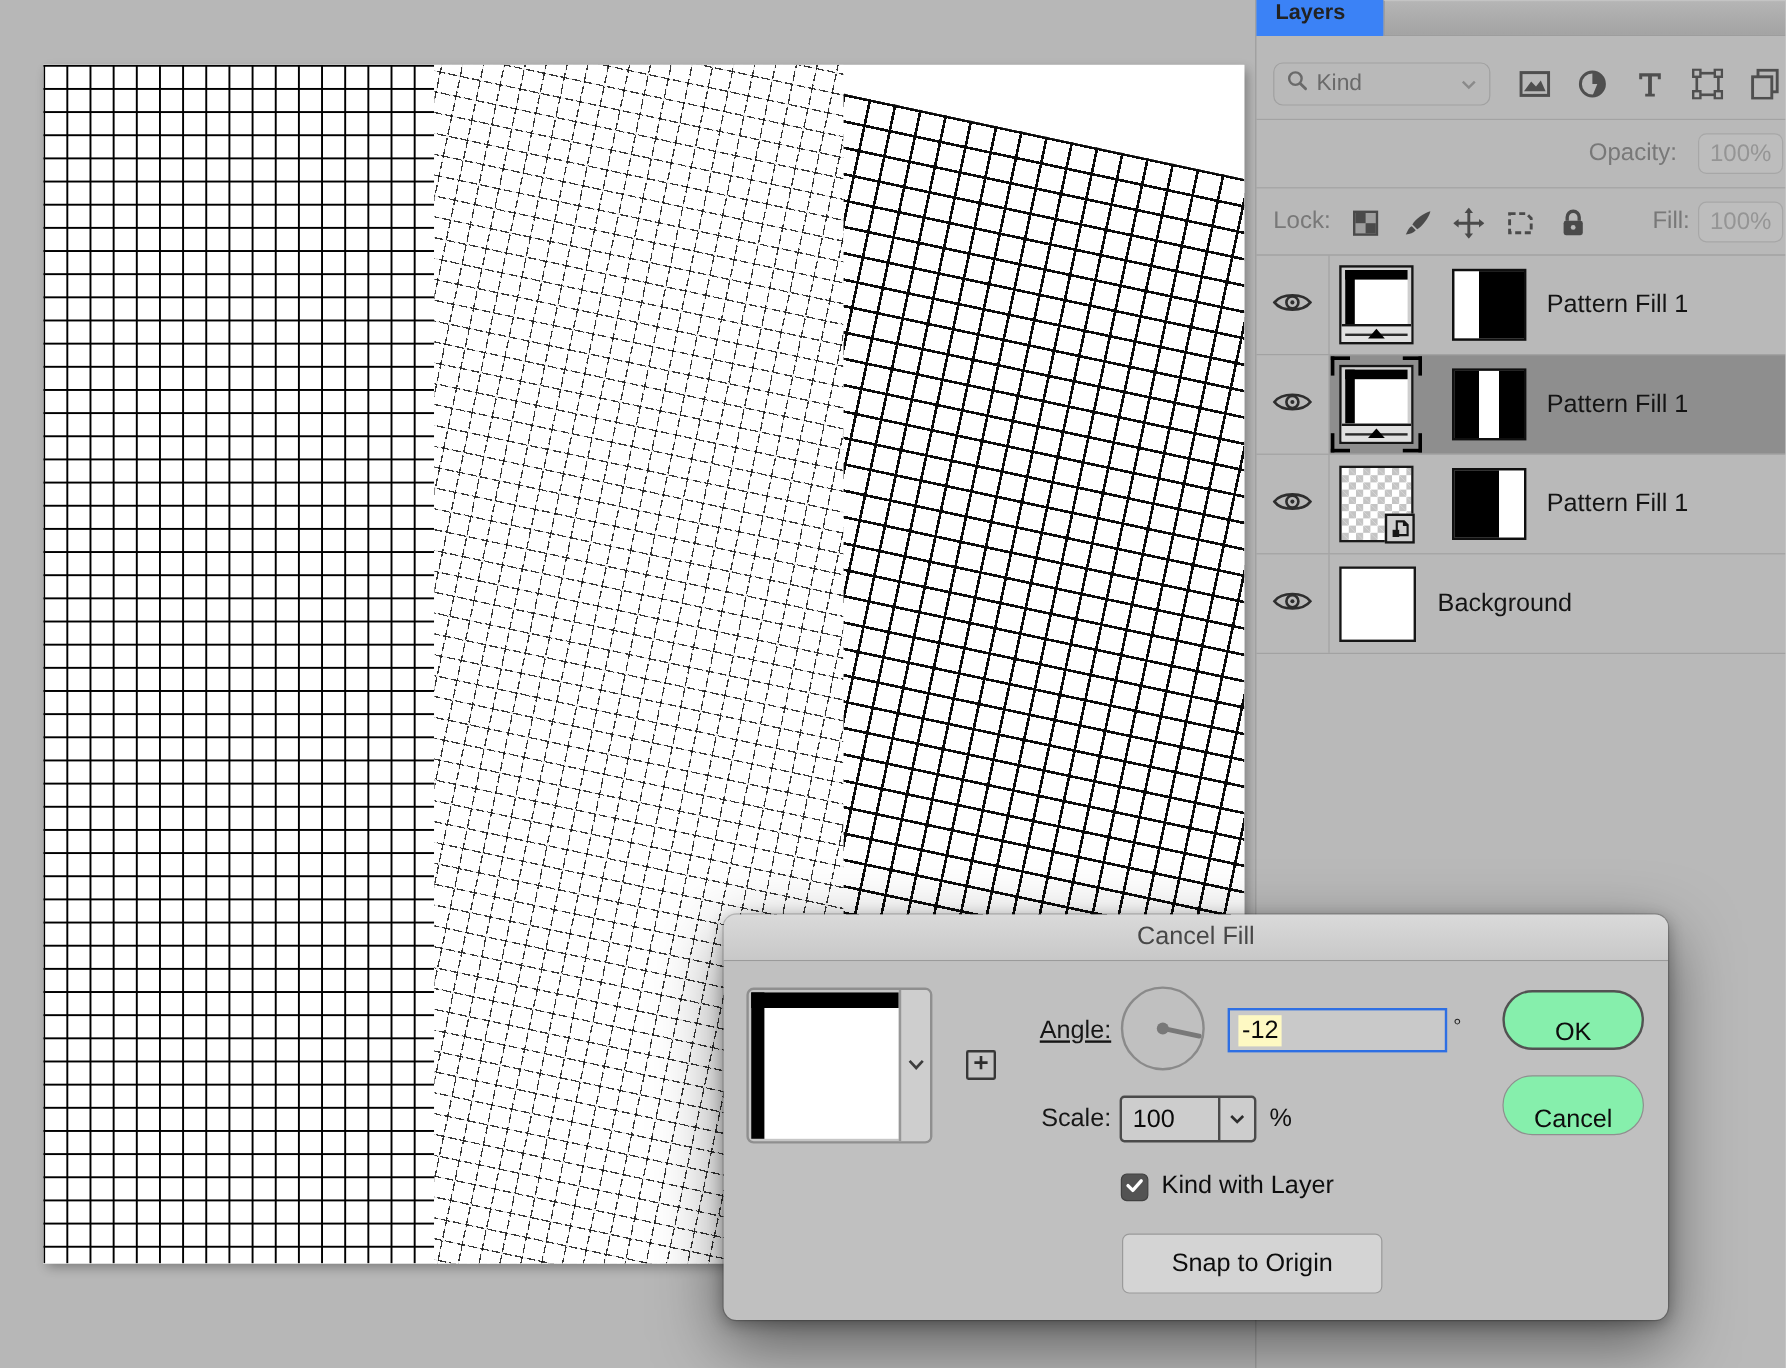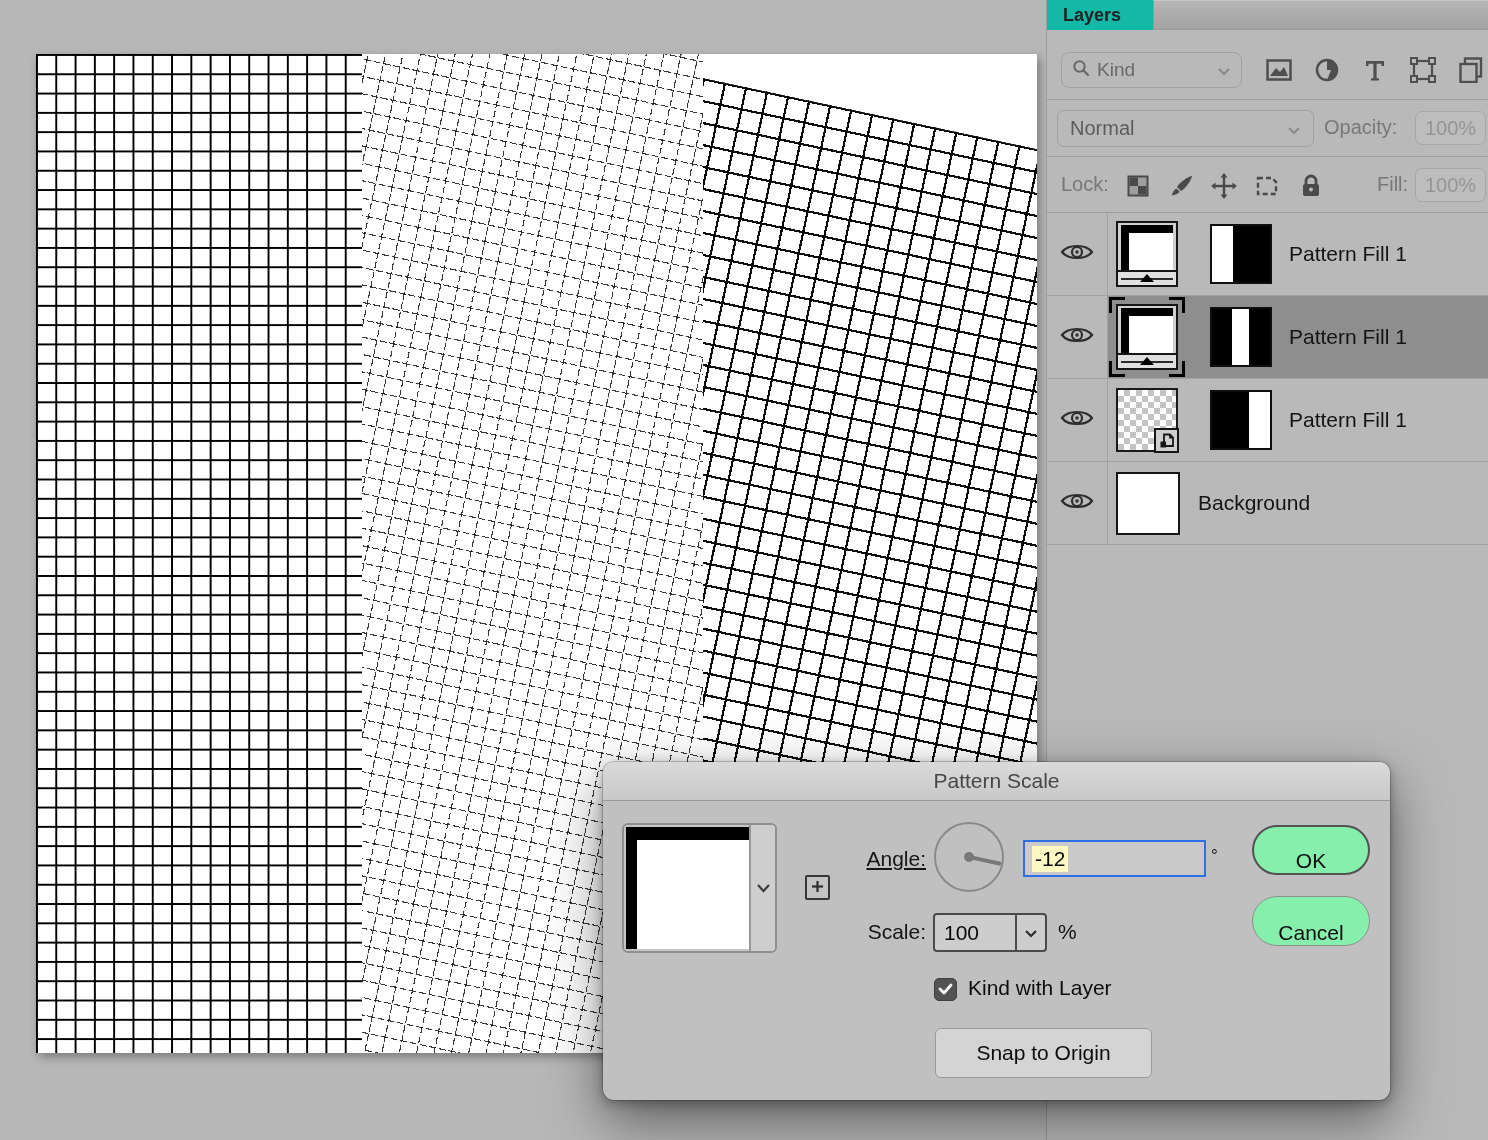--- a/index.html
+++ b/index.html
@@ -28,22 +28,22 @@
   .grid-bold { position:absolute; left:0; top:24px; width:1500px; height:1500px;
     transform:rotate(12deg); transform-origin:0 0; background-color:#fff;
     background-image:
       repeating-linear-gradient(to right, #0a0a0a 0 2.2px, transparent 2.2px 21.5px),
       repeating-linear-gradient(to bottom, #0a0a0a 0 2.2px, transparent 2.2px 21.5px); }
 
   
   .panel { position:absolute; left:1046px; top:0; width:442px; height:1140px; background:#b9b9b9;
            border-left:1px solid #9c9c9c; }
   .tabbar { position:relative; height:30px; }
-  .tab-active { position:absolute; left:0; top:0; width:106px; height:30px; background:#14b8a6;
-                display:flex; align-items:center; padding-left:16px;
+  .tab-active { position:absolute; left:0; top:0; width:106px; height:30px; background:#3b82f6;
+                display:flex; align-items:flex-start; padding-left:16px;
                 font-size:18px; font-weight:bold; color:#222; }
   .tab-rest { position:absolute; left:106px; right:0; top:0; height:30px;
               background:linear-gradient(#b5b5b5,#a3a3a3); border-left:1px solid #989898;
               border-bottom:1px solid #9d9d9d; border-top:1px solid #c4c4c4; }
 
   .filter-row { position:relative; height:70px; border-bottom:1px solid #a3a3a3; }
   .search-box { position:absolute; left:14px; top:22px; width:181px; height:36px;
                 border:1.5px solid #a1a1a1; border-radius:8px; display:flex; align-items:center;
                 padding:0 10px; color:#6a6a6a; font-size:19px; gap:7px; }
   .search-box .grow { flex:1; }
@@ -214,29 +214,20 @@
       </div>
       <div class="ficon" style="left:407px;">
         <svg width="24" height="26" viewBox="0 0 24 26">
             <rect x="6" y="1.5" width="16" height="18" fill="none" stroke="#4f4f4f" stroke-width="2.4"></rect>
             <rect x="1.5" y="7" width="16" height="18" fill="#b9b9b9" stroke="#4f4f4f" stroke-width="2.4"></rect>
           </svg>
       </div>
     </div>
 
     <div class="blend-row">
-      <div class="blend-select">
-        <span>Normal</span>
-        <span class="grow"></span>
-        <span>
-          <svg width="14" height="9" viewBox="0 0 14 9">
-              <polyline points="2,2 7,7 12,2" fill="none" stroke="#8a8a8a" stroke-width="2"></polyline>
-            </svg>
-        </span>
-      </div>
       <div class="plabel" style="left:277px; top:16px;">Opacity:</div>
       <div class="valbox" style="left:368px; top:11px;">
         <span>100%</span>
       </div>
     </div>
 
     <div class="lock-row">
       <div class="plabel" style="left:14px; top:16px;">Lock:</div>
       <div class="licon" style="left:77px;">
         <svg width="22" height="22" viewBox="0 0 22 22">
@@ -384,21 +375,21 @@
           <div class="white-thumb"></div>
           <span class="lname">Background</span>
         </div>
       </div>
 
     </div>
   </div>
 
   <div class="dialog">
     <div class="dlg-title">
-      <span>Pattern Scale</span>
+      <span>Cancel Fill</span>
     </div>
 
     <div class="swatch">
       <div class="swatch-tile"></div>
       <div class="swatch-drop">
         <span>
           <svg width="15" height="10" viewBox="0 0 15 10">
               <polyline points="2,2 7.5,8 13,2" fill="none" stroke="#3d3d3d" stroke-width="2.2"></polyline>
             </svg>
         </span>

